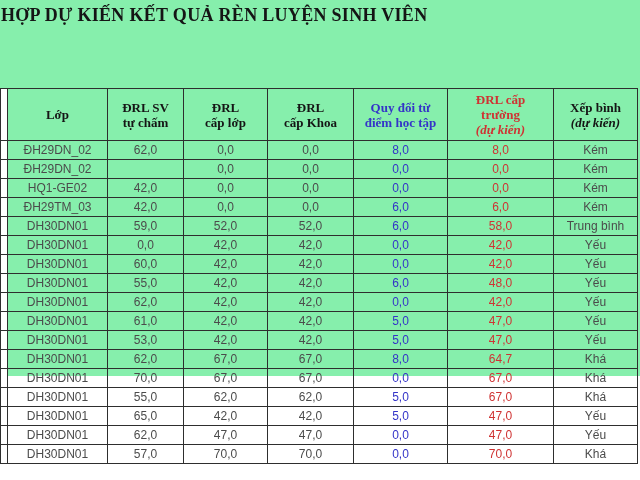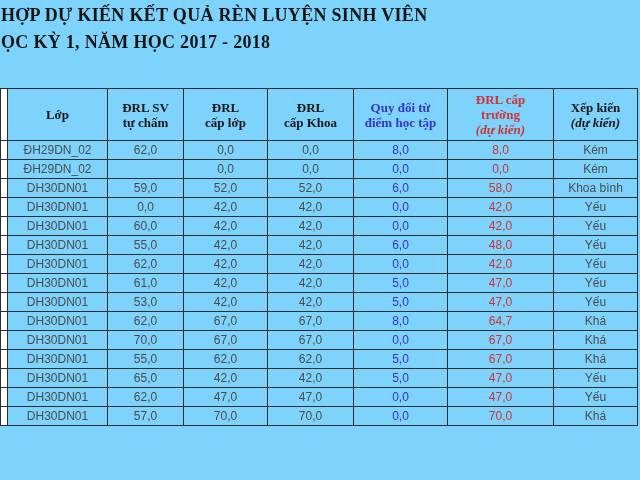--- a/index.html
+++ b/index.html
@@ -2,21 +2,21 @@
 <html style="--blue: #3434c8; --red: #cf3333; --header-text: #151515; --data-text: #4b4b4b; --border: #2e2e2e;"><head>
 <meta charset="utf-8">
 <style>
   html, body {
     margin: 0; padding: 0;
     width: 640px; height: 480px;
     overflow: hidden;
     background: #ffffff;
     font-family: "Liberation Sans", "DejaVu Sans", sans-serif;
   }
-  .page { position: relative; width: 640px; height: 480px; background: #7dd3fc; }
+  .page { position: relative; width: 640px; height: 376px; background: #86efac; }
 
   .title-block {
     position: absolute; top: 2px; left: 1px;
     font-family: "Liberation Serif", "DejaVu Serif", serif;
     font-weight: bold;
     font-size: 18px;
     line-height: 27px;
     letter-spacing: 0.3px;
     color: var(--header-text, #151515);
     white-space: nowrap;
@@ -61,21 +61,20 @@
 
   .stub { background: #fff; }
 </style>
 </head>
 <body>
 
 <div class="page">
 
   <div class="title-block">
     <div>HỢP DỰ KIẾN KẾT QUẢ RÈN LUYỆN SINH VIÊN</div>
-    <div>ỌC KỲ 1, NĂM HỌC 2017 - 2018</div>
   </div>
 
   <table class="results-table">
     <colgroup>
       <col style="width:7px">
       <col style="width:100px">
       <col style="width:76px">
       <col style="width:84px">
       <col style="width:86px">
       <col style="width:94px">
@@ -103,21 +102,21 @@
         <th class="blue">
           <span class="hl">Quy đổi từ</span>
           <span class="hl">điểm học tập</span>
         </th>
         <th class="red">
           <span class="hl">ĐRL cấp</span>
           <span class="hl">trường</span>
           <span class="hsub">(dự kiến)</span>
         </th>
         <th>
-          <span class="hl">Xếp kiến</span>
+          <span class="hl">Xếp bình</span>
           <span class="hsub">(dự kiến)</span>
         </th>
       </tr>
     </thead>
     <tbody>
         <tr>
           <td class="stub"></td>
           <td class="c0">ĐH29DN_02</td>
           <td class="c1">62,0</td>
           <td class="c2">0,0</td>
@@ -127,31 +126,51 @@
           <td class="c6">Kém</td>
         </tr>
         <tr>
           <td class="stub"></td>
           <td class="c0">ĐH29DN_02</td>
           <td class="c1"></td>
           <td class="c2">0,0</td>
           <td class="c3">0,0</td>
           <td class="c4">0,0</td>
           <td class="c5">0,0</td>
+          <td class="c6">Kém</td>
+        </tr>
+        <tr>
+          <td class="stub"></td>
+          <td class="c0">HQ1-GE02</td>
+          <td class="c1">42,0</td>
+          <td class="c2">0,0</td>
+          <td class="c3">0,0</td>
+          <td class="c4">0,0</td>
+          <td class="c5">0,0</td>
+          <td class="c6">Kém</td>
+        </tr>
+        <tr>
+          <td class="stub"></td>
+          <td class="c0">ĐH29TM_03</td>
+          <td class="c1">42,0</td>
+          <td class="c2">0,0</td>
+          <td class="c3">0,0</td>
+          <td class="c4">6,0</td>
+          <td class="c5">6,0</td>
           <td class="c6">Kém</td>
         </tr>
         <tr>
           <td class="stub"></td>
           <td class="c0">DH30DN01</td>
           <td class="c1">59,0</td>
           <td class="c2">52,0</td>
           <td class="c3">52,0</td>
           <td class="c4">6,0</td>
           <td class="c5">58,0</td>
-          <td class="c6">Khoa bình</td>
+          <td class="c6">Trung bình</td>
         </tr>
         <tr>
           <td class="stub"></td>
           <td class="c0">DH30DN01</td>
           <td class="c1">0,0</td>
           <td class="c2">42,0</td>
           <td class="c3">42,0</td>
           <td class="c4">0,0</td>
           <td class="c5">42,0</td>
           <td class="c6">Yếu</td>

